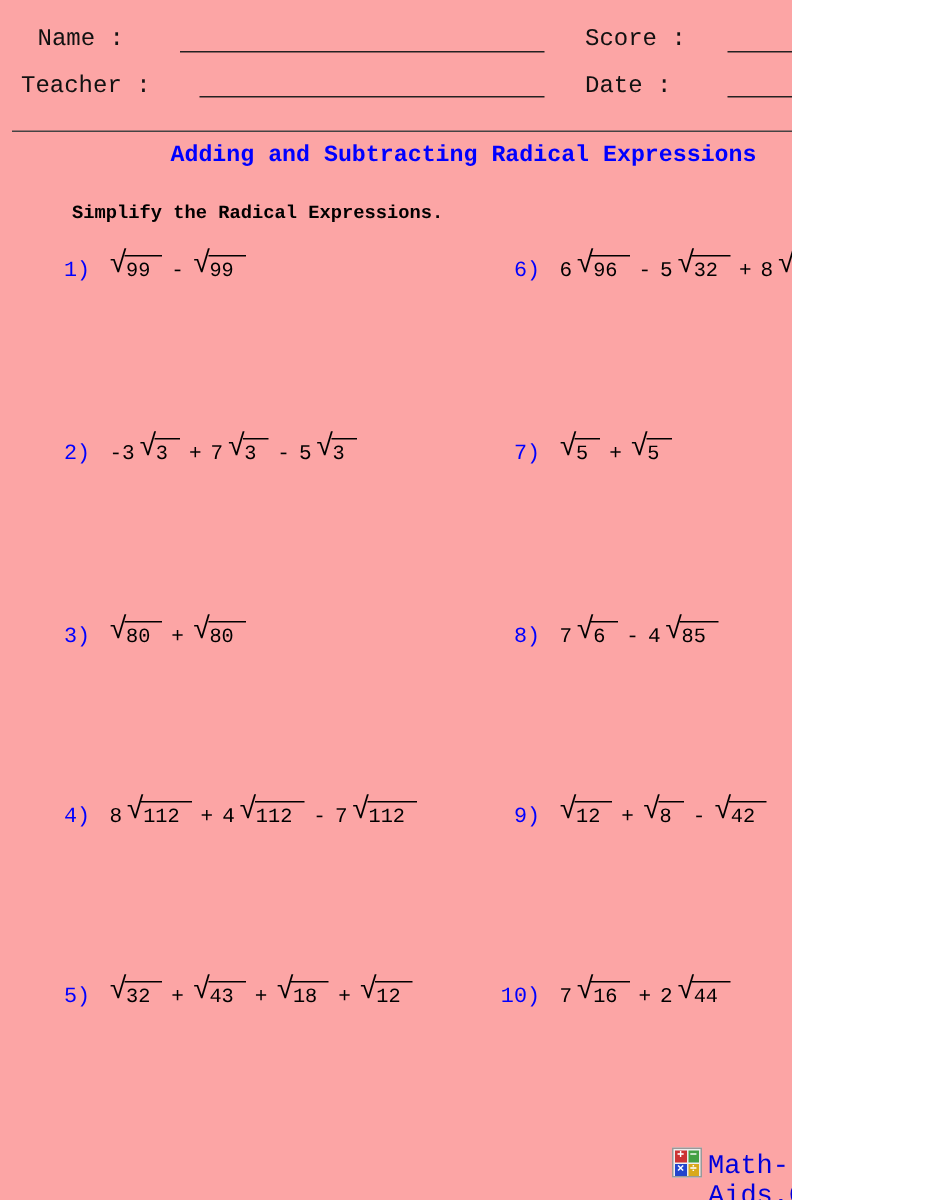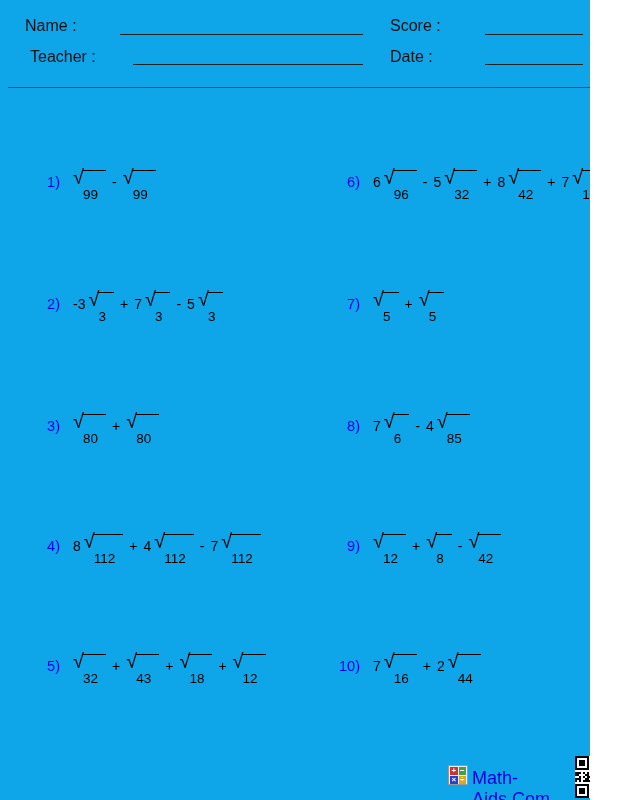--- a/index.html
+++ b/index.html
@@ -1,66 +1,68 @@
 <!DOCTYPE html>
 <html><head>
 <meta charset="utf-8">
 <style>
   * { margin:0; padding:0; box-sizing:border-box; }
   html,body { background:#ffffff; }
   .page {
-    position:relative; width:590px; height:800px; background:#0ea5e9;
-    font-family:Liberation Sans, sans-serif; color:#000; overflow:hidden;
+    position:relative; width:528px; height:800px; background:#fca5a5;
+    font-family:Liberation Mono, monospace; color:#000; overflow:hidden;
   }
   
   .hdr-label { position:absolute; font-size:16px; color:#111; }
   .hline { position:absolute; border-bottom:1.6px solid #222; height:0; }
   .rule { position:absolute; left:8px; top:87px; width:602px; border-bottom:1.2px solid #444; }
   
   .title { position:absolute; top:94px; left:0; width:618px; text-align:center;
            font-size:15.5px; font-weight:bold; }
   .instruction { position:absolute; top:135px; left:48px; font-size:12.5px; font-weight:bold; color:#000; }
   
   .problem { position:absolute; display:flex; align-items:baseline; white-space:nowrap; }
   .pnum { display:inline-block; width:30px; text-align:right; font-size:14.5px; margin-right:13px; }
   .expr { font-size:14px; color:#000; }
   .coef { margin-right:3px; }
   .op   { margin:0 6px; }
   .rad  { display:inline-flex; align-items:flex-start; }
   .rsign{ font-size:20px; line-height:1; position:relative; top:-3px; }
   .rcand{ font-size:13.5px; line-height:16px; border-top:1.6px solid #000;
-          padding:16px 8px 0 1px; margin-left:-2px; }
+          padding:3px 8px 0 1px; margin-left:-2px; }
   
   .brand { position:absolute; top:768px; left:472px; font-size:18px; text-decoration:none; }
   .logo { position:absolute; top:765px; left:448px; width:20px; height:20px;
           border:1px solid #999; background:#eee; display:grid;
           grid-template-columns:1fr 1fr; grid-template-rows:1fr 1fr; gap:1px; padding:1px; }
   .logo span { display:flex; align-items:center; justify-content:center;
                color:#fff; font-size:8px; font-weight:bold; line-height:1; }
   .qr { position:absolute; top:756px; left:575px; width:42px; height:42px; }
 </style>
 </head>
 <body>
 
 <div class="page">
 
   <span class="hdr-label" style="left:25px; top:17px">Name :</span>
   <span class="hline" style="left:120px; top:34px; width:243px"></span>
 
   <span class="hdr-label" style="left:390px; top:17px">Score :</span>
   <span class="hline" style="left:485px; top:34px; width:98px"></span>
 
-  <span class="hdr-label" style="left:30px; top:48px">Teacher :</span>
+  <span class="hdr-label" style="left:14px; top:48px">Teacher :</span>
   <span class="hline" style="left:133px; top:64px; width:230px"></span>
 
   <span class="hdr-label" style="left:390px; top:48px">Date :</span>
   <span class="hline" style="left:485px; top:64px; width:98px"></span>
 
   <div class="rule"></div>
 
+  <div class="title" style="color: rgb(0, 0, 255);">Adding and Subtracting Radical Expressions</div>
+  <div class="instruction">Simplify the Radical Expressions.</div>
 
   <div id="problems">
       <div class="problem" style="top: 170px; left: 30px;">
         <span class="pnum" style="color: rgb(0, 0, 255);">1)</span>
         <span class="expr"><span class="rad">
             <span class="rsign">√</span>
             <span class="rcand">99</span>
           </span><span class="op">-</span><span class="rad">
             <span class="rsign">√</span>
             <span class="rcand">99</span>

